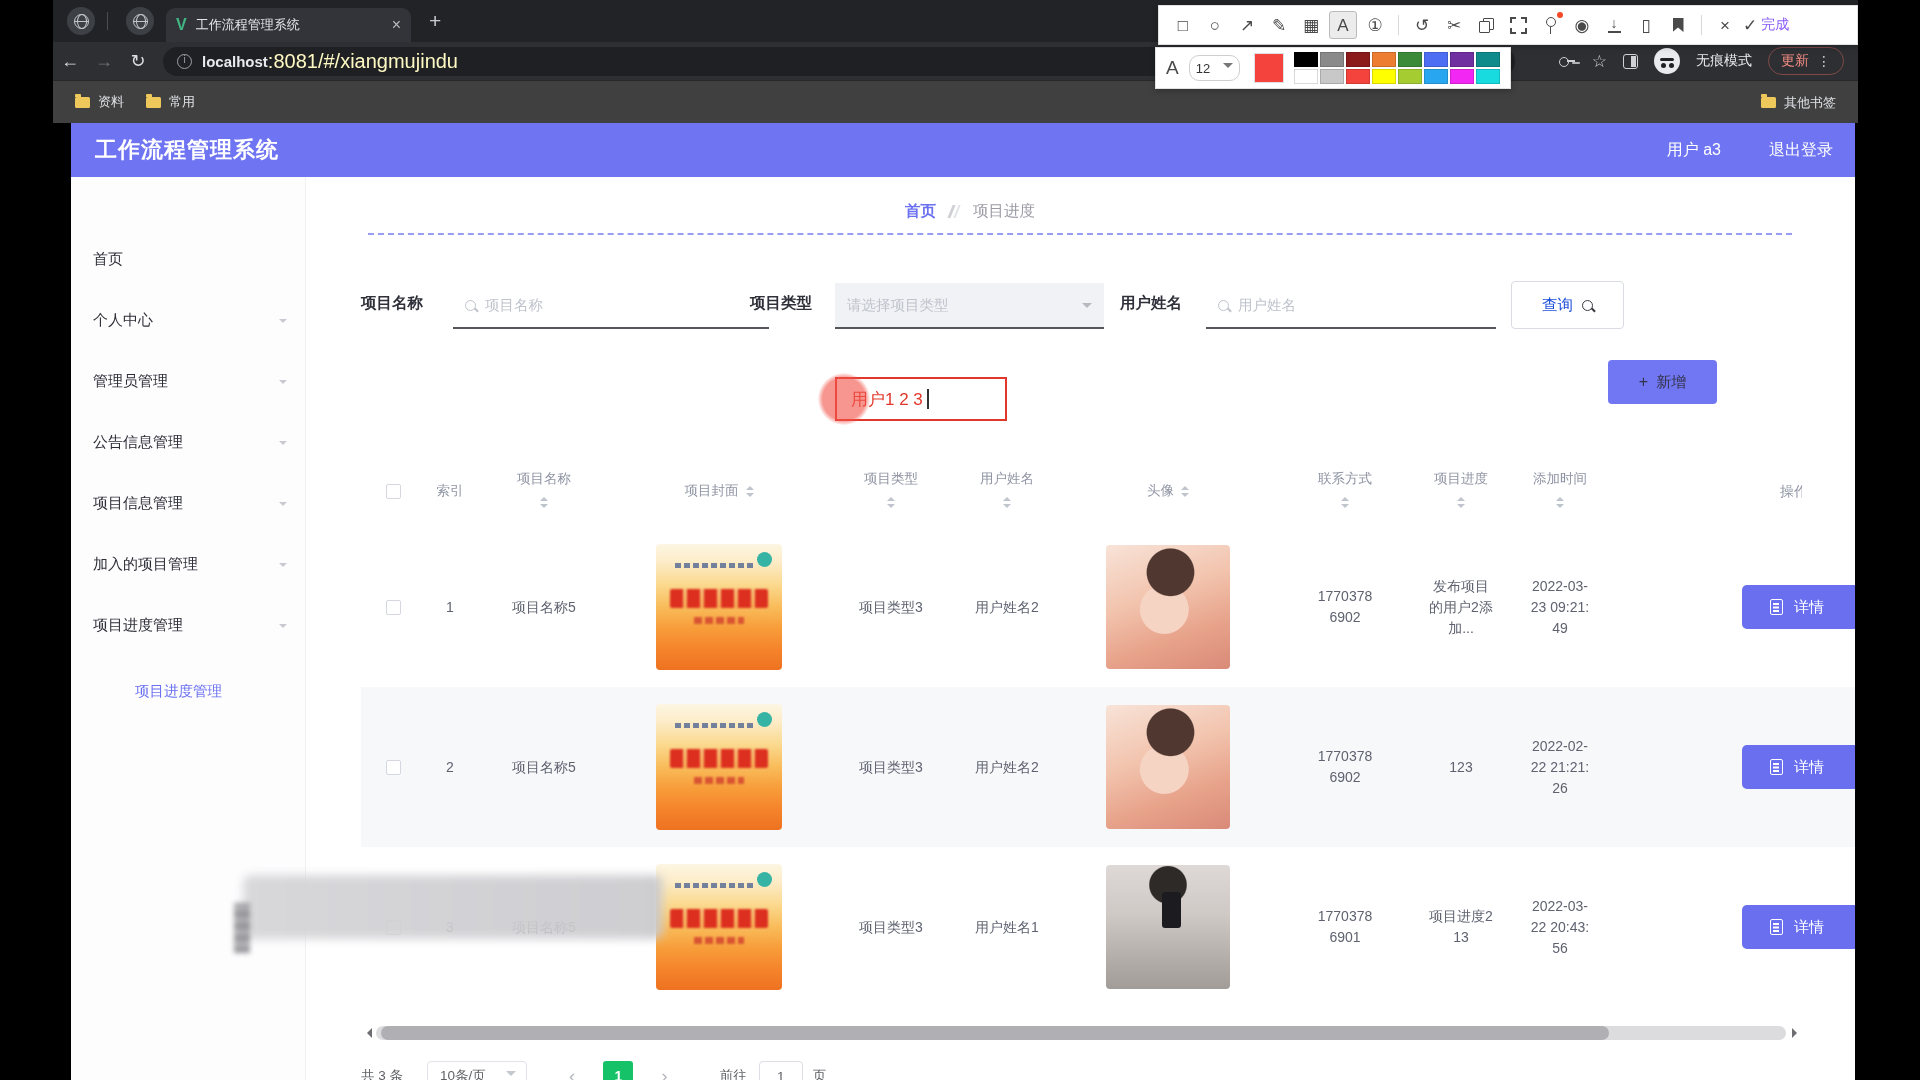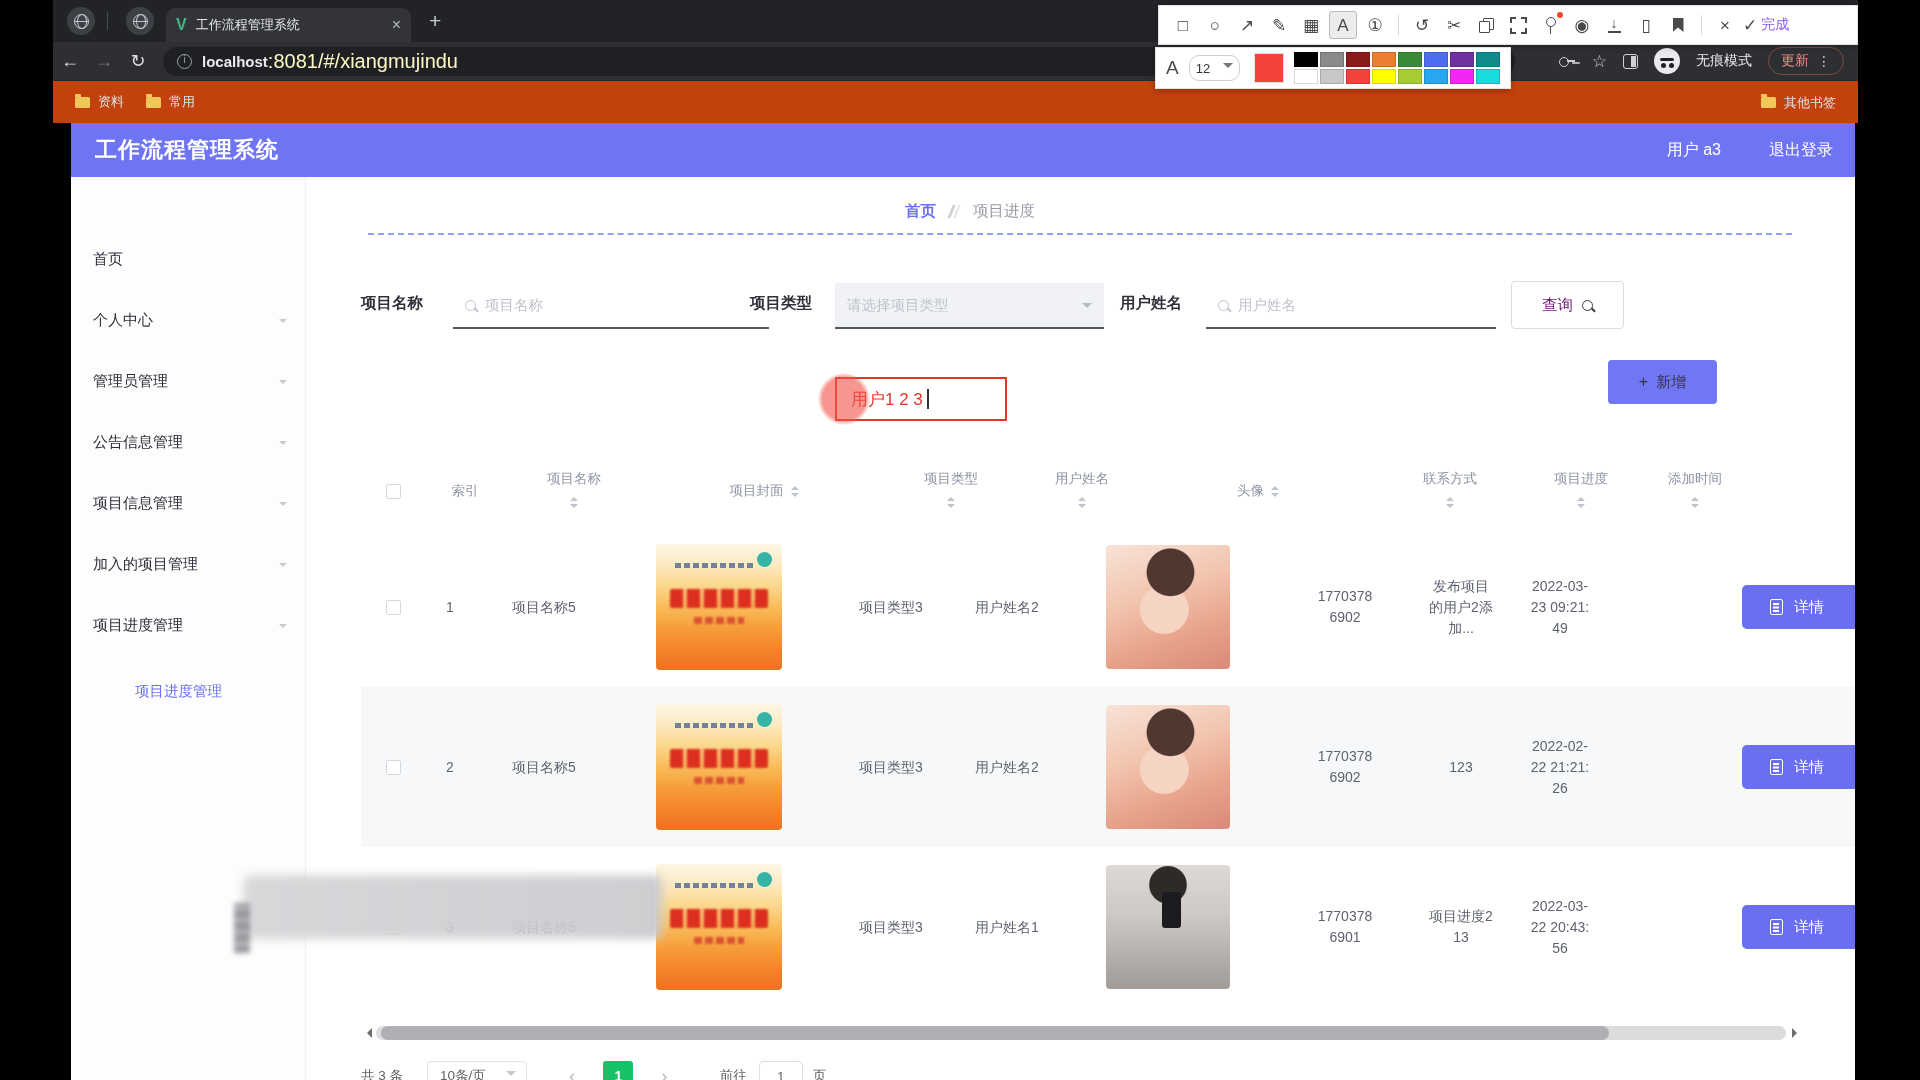--- a/index.html
+++ b/index.html
@@ -35,21 +35,21 @@
   .ci-split{position:relative;width:15px;height:15px;border:1.6px solid #cfd1d5;border-radius:3px;}
   .ci-split::after{content:'';position:absolute;right:1px;top:1px;bottom:1px;width:5px;background:#cfd1d5;}
   .incog{width:26px;height:26px;border-radius:50%;background:#e8eaed;position:relative;}
   .incog::before{content:'';position:absolute;left:6px;top:10px;width:14px;height:3px;background:#202124;border-radius:2px;}
   .incog::after{content:'';position:absolute;left:7px;top:15px;width:5px;height:5px;border-radius:50%;background:#202124;box-shadow:8px 0 0 #202124;}
   .incog-label{color:#e8eaed;font-size:14px;}
   .update-pill{display:flex;align-items:center;gap:8px;border:1.5px solid #7d4a46;border-radius:15px;padding:4px 12px;}
   .update-label{color:#f28b82;font-size:14px;}
   .kebab{color:#cfd1d5;font-size:14px;letter-spacing:0;}
 
-  .bookmarksbar{position:absolute;left:53px;top:80px;width:1805px;height:43px;background:#c2410c;border-top:1px solid #26272b;display:flex;align-items:center;}
+  .bookmarksbar{position:absolute;left:53px;top:80px;width:1805px;height:43px;background:#404040;border-top:1px solid #26272b;display:flex;align-items:center;}
   .bm{display:flex;align-items:center;gap:8px;margin-left:22px;}
   .folder{position:relative;width:15px;height:11px;background:#eec85a;border-radius:1.5px;}
   .folder::before{content:'';position:absolute;top:-3px;left:0;width:6px;height:3px;background:#eec85a;border-radius:1px 1px 0 0;}
   .bm-label{color:#dfe1e5;font-size:13px;}
   .bm-right{position:absolute;right:22px;top:0;height:43px;display:flex;align-items:center;gap:8px;}
 
   
   .page{position:absolute;left:71px;top:123px;width:1784px;height:957px;background:#fff;overflow:hidden;}
   .appbar{position:absolute;left:0;top:0;width:1784px;height:54px;background:#6f74f2;display:flex;align-items:center;}
   .app-title{color:#fff;font-size:22px;font-weight:bold;margin-left:24px;letter-spacing:1px;}
@@ -73,35 +73,35 @@
   .filters{position:absolute;left:0;top:158px;width:1784px;height:50px;}
   .f-label{position:absolute;top:12px;color:#30303a;font-size:15.5px;font-weight:600;}
   .f-input{position:absolute;top:2px;height:46px;border-bottom:2.5px solid #54575c;display:flex;align-items:center;padding:0 12px;background:#fff;}
   .f-input.sel{background:#f1f2f5;}
   .placeholder{color:#bfc3cc;font-size:14.5px;margin-left:9px;}
   .mag{position:relative;display:inline-block;width:11px;height:11px;border:1.6px solid #bfc3cc;border-radius:50%;flex:none;}
   .mag::after{content:'';position:absolute;width:5px;height:1.6px;background:#bfc3cc;transform:rotate(45deg);right:-4px;bottom:-1px;}
   .mag.dark{border-color:#3a3a40;}
   .mag.dark::after{background:#3a3a40;}
   .sel-caret{position:absolute;right:12px;top:20px;width:0;height:0;border:5px solid transparent;border-top-color:#b6b9c0;}
-  .search-btn{position:absolute;left:1440px;top:0;width:113px;height:48px;background:#fff;border:1px solid #d9dce3;border-radius:4px;display:flex;align-items:center;justify-content:center;gap:9px;color:#701a75;font-size:15.5px;}
+  .search-btn{position:absolute;left:1440px;top:0;width:113px;height:48px;background:#fff;border:1px solid #d9dce3;border-radius:4px;display:flex;align-items:center;justify-content:center;gap:9px;color:#1d4ed8;font-size:15.5px;}
 
   .add-btn{position:absolute;left:1537px;top:237px;width:109px;height:44px;background:#7177f3;border-radius:4px;display:flex;align-items:center;justify-content:center;gap:8px;color:#33334a;font-size:15px;}
   .add-plus{font-size:16px;}
 
   
   .anno-circle{position:absolute;left:747px;top:250px;width:52px;height:52px;border-radius:50%;background:radial-gradient(circle,rgba(242,85,75,.62) 0 58%,rgba(242,85,75,0) 72%);z-index:6;}
   .anno-box{position:absolute;left:764px;top:254px;width:172px;height:44px;background:#fff;border:2.5px solid #e2372b;display:flex;align-items:center;padding-left:14px;z-index:5;}
   .anno-text{color:#e2372b;font-size:17px;}
   .anno-caret{display:inline-block;width:2px;height:20px;background:#333;margin-left:4px;vertical-align:middle;}
 
   
   .tbl{position:absolute;left:290px;top:332px;width:1494px;overflow:hidden;}
   .trow{display:flex;align-items:center;height:160px;}
-  .trow.hd{height:72px;align-items:center;gap:15px;}
+  .trow.hd{height:72px;align-items:center;}
   .trow.striped{background:#f7f8fa;}
   .tc{display:flex;flex-direction:column;align-items:center;justify-content:center;flex:none;color:#5f6370;font-size:14px;line-height:1.5;text-align:center;}
   .tc.op{flex:1;position:relative;height:100%;align-items:flex-start;}
   .th-label{color:#8f94a3;font-size:13.5px;line-height:1.3;}
   .th-inline{display:flex;align-items:center;gap:7px;}
   .sorts{display:flex;flex-direction:column;align-items:center;margin-top:5px;}
   .th-inline .sorts{margin-top:0;}
   .s-up{width:0;height:0;border:4.5px solid transparent;border-bottom-color:#c0c4cc;margin-bottom:3px;}
   .s-dn{width:0;height:0;border:4.5px solid transparent;border-top-color:#c0c4cc;}
   .cb{width:15px;height:15px;border:1.5px solid #d5d8e0;border-radius:2px;background:#fff;}

